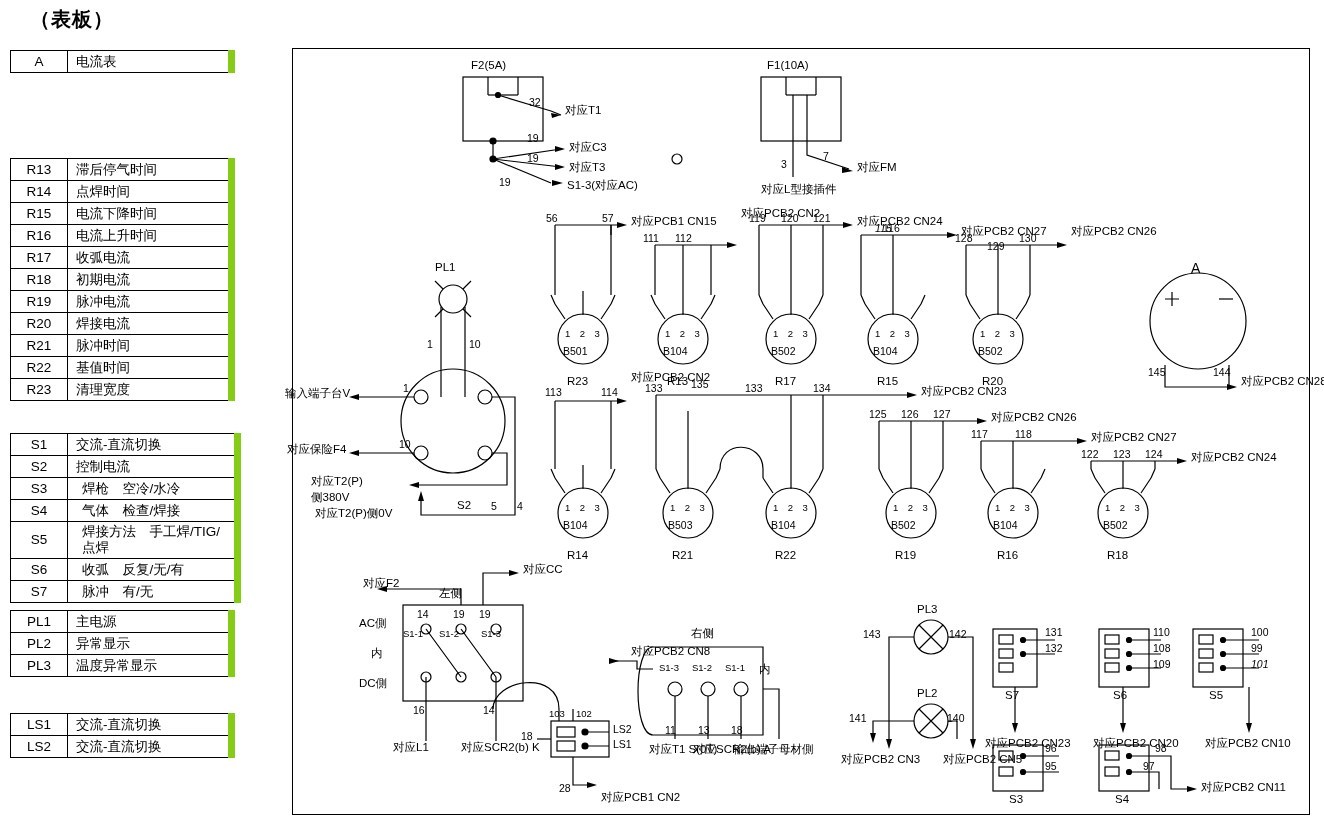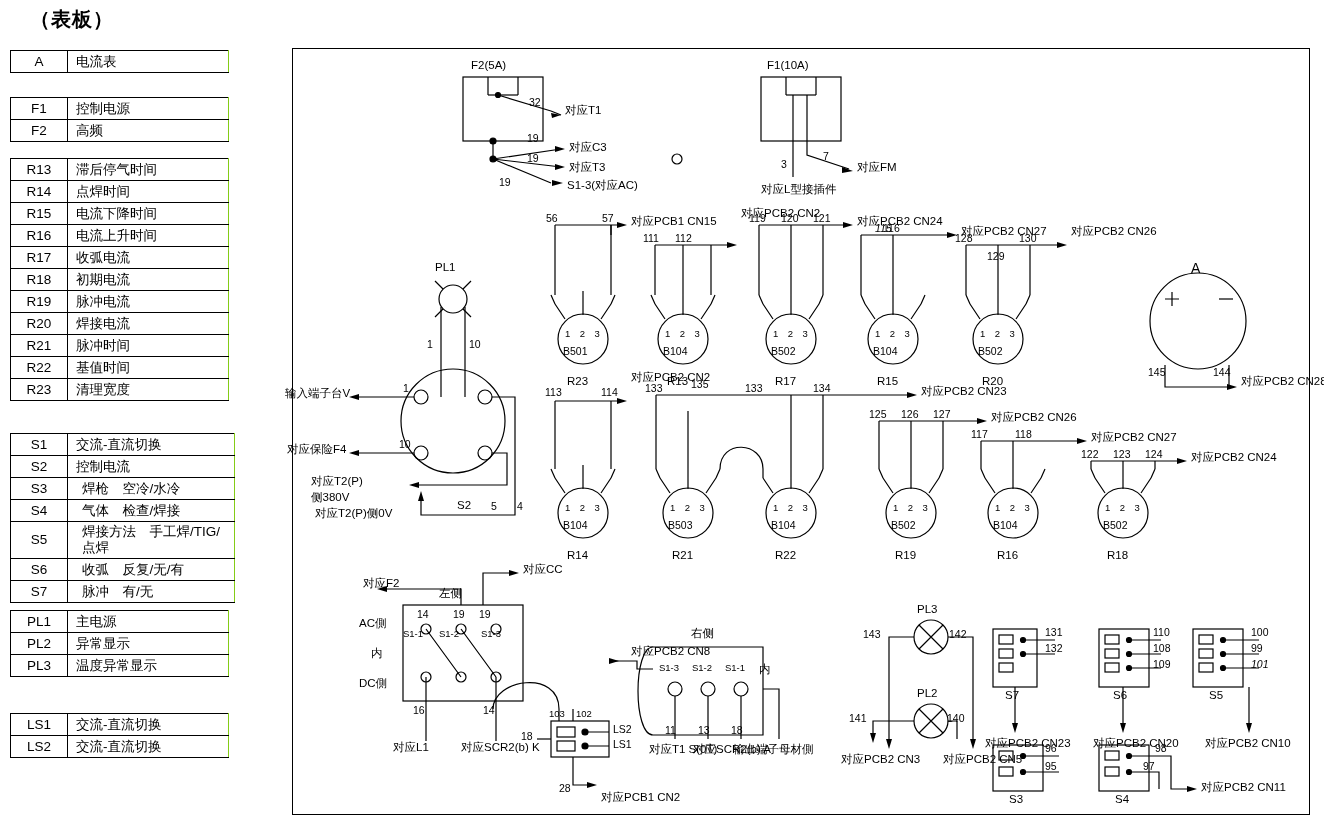--- a/index.html
+++ b/index.html
@@ -4,21 +4,21 @@
 <style>
   html,body{margin:0;padding:0;background:#fff;}
   body{width:1324px;height:823px;font-family:"Liberation Sans","DejaVu Sans",sans-serif;color:#000;position:relative;overflow:hidden;}
   .page{position:relative;width:1324px;height:823px;}
 
   
   .legend-title{position:absolute;left:30px;top:6px;font-size:20px;font-weight:bold;letter-spacing:1px;}
   table.legend{position:absolute;border-collapse:collapse;font-size:13.5px;}
   table.legend td{border-top:1px solid #000;border-bottom:1px solid #000;padding:2px 4px;height:17px;line-height:16px;}
   table.legend td.k{width:48px;text-align:center;border-left:1px solid #000;border-right:1px solid #000;}
-  table.legend td.v{width:148px;text-align:left;border-right:1px solid #84cc16;padding-left:8px;}
+  table.legend td.v{width:148px;text-align:left;border-right:7px solid #84cc16;padding-left:8px;}
   table.legend td.v.ind{padding-left:14px;}
 
   
   .frame{position:absolute;left:292px;top:48px;width:1016px;height:765px;border:1.5px solid #000;}
   .sv{position:absolute;left:0;top:0;}
 
   .lbl{position:absolute;font-size:11.5px;white-space:nowrap;line-height:1.1;}
   .lbl.s{font-size:10.5px;}
   .lbl.xs{font-size:9.5px;}
 </style>
@@ -31,32 +31,20 @@
 
   <table class="legend" style="left:10px;top:50px;">
     <tbody>
         <tr>
       <td class="k">A</td>
       <td class="v">电流表</td>
     </tr>
   </tbody>
     </table>
 
-  <table class="legend" style="left:10px;top:97px;">
-    <tbody>
-        <tr>
-      <td class="k">F1</td>
-      <td class="v">控制电源</td>
-    </tr>
-    <tr>
-      <td class="k">F2</td>
-      <td class="v">高频</td>
-    </tr>
-  </tbody>
-    </table>
 
   <table class="legend" style="left:10px;top:158px;">
     <tbody>
         <tr>
           <td class="k">R13</td>
           <td class="v">滞后停气时间</td>
         </tr>
     <tr>
           <td class="k">R14</td>
           <td class="v">点焊时间</td>
@@ -447,21 +435,21 @@
     <div class="lbl" style="left:482px;top:326px;">R17</div>
 
     <div class="lbl s" style="left:582px;top:174px;font-style:italic;">115</div>
     <div class="lbl s" style="left:590px;top:174px;">116</div>
     <div class="lbl" style="left:668px;top:176px;">对应PCB2 CN27</div>
     <div class="lbl xs" style="left:582px;top:280px;">1　2　3</div>
     <div class="lbl s" style="left:580px;top:297px;">B104</div>
     <div class="lbl" style="left:584px;top:326px;">R15</div>
 
     <div class="lbl s" style="left:662px;top:184px;">128</div>
-    <div class="lbl s" style="left:694px;top:202px;">129</div>
+    <div class="lbl s" style="left:694px;top:192px;">129</div>
     <div class="lbl s" style="left:726px;top:184px;">130</div>
     <div class="lbl" style="left:778px;top:176px;">对应PCB2 CN26</div>
     <div class="lbl xs" style="left:687px;top:280px;">1　2　3</div>
     <div class="lbl s" style="left:685px;top:297px;">B502</div>
     <div class="lbl" style="left:689px;top:326px;">R20</div>
 
     <div class="lbl" style="left:898px;top:212px;font-size:14px;">A</div>
     <div class="lbl s" style="left:855px;top:318px;">145</div>
     <div class="lbl s" style="left:920px;top:318px;">144</div>
     <div class="lbl" style="left:948px;top:326px;">对应PCB2 CN28</div>

